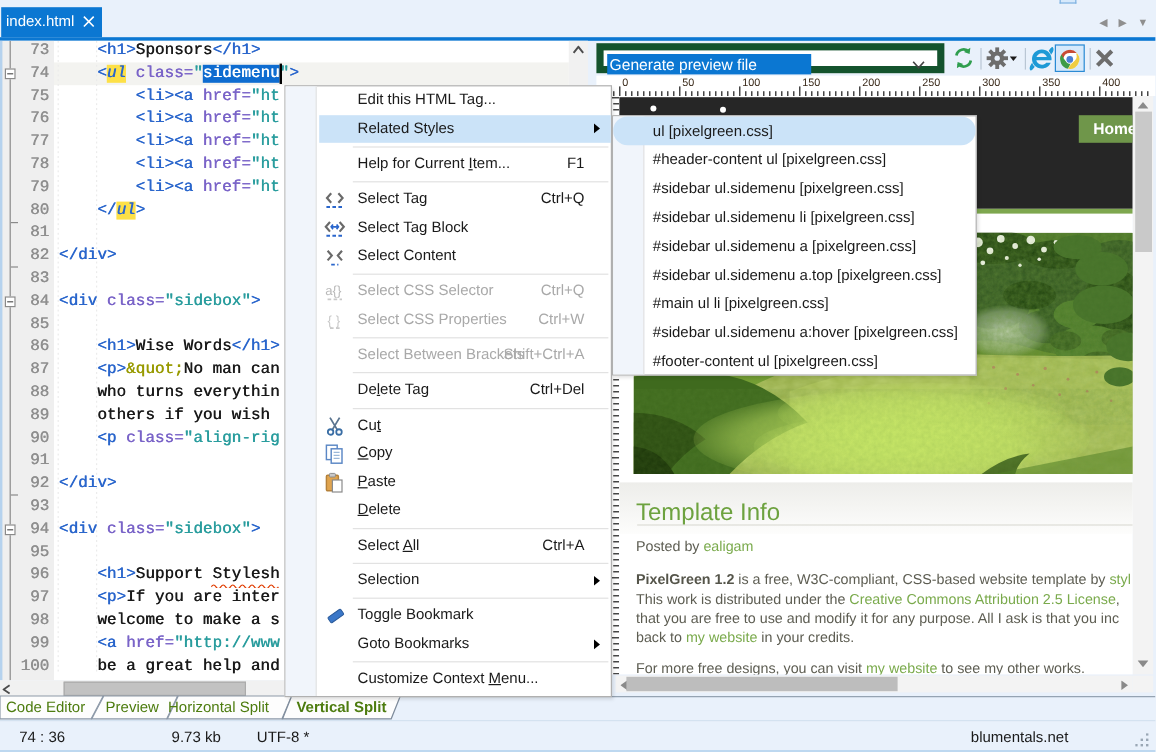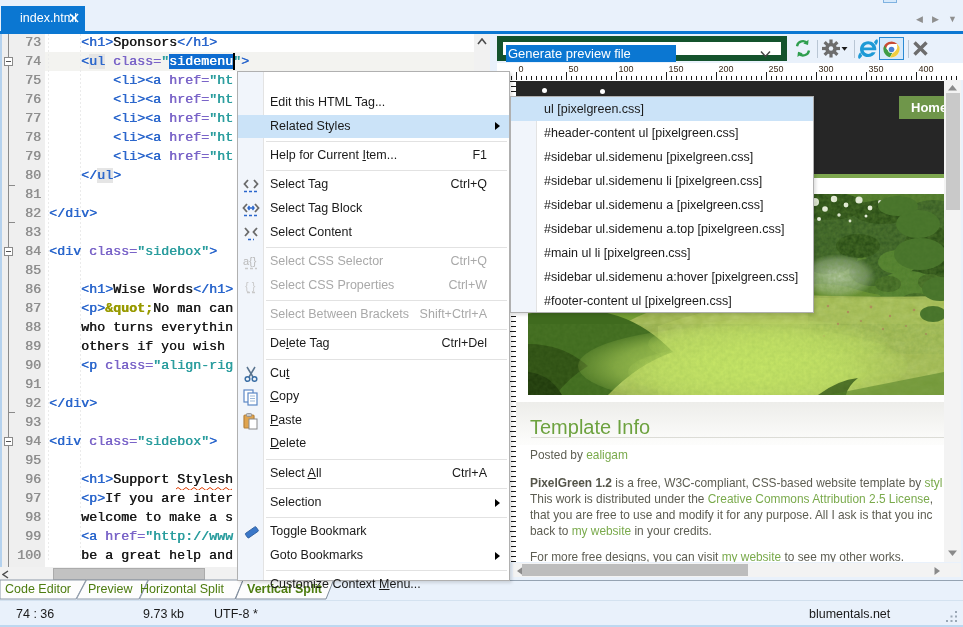--- a/index.html
+++ b/index.html
@@ -1,43 +1,43 @@
 <!DOCTYPE html>
 <html><head>
 <meta charset="utf-8">
 <style>
 * { margin:0; padding:0; box-sizing:border-box; }
 html,body { width:963px; height:627px; overflow:hidden; }
 body { position:relative; font-family:"Liberation Sans",sans-serif; background:#e9f1fb; }
 .abs { position:absolute; }
 
 
-#doctab { left:1px; top:6px; width:84px; height:25px; background:#0b77d2; color:#fff; font-size:12.5px; line-height:25px; padding-left:19px; }
+#doctab { left:1px; top:6px; width:84px; height:25px; background:#0b77d2; color:#fff; font-size:12.5px; line-height:25px; padding-left:4px; }
 #doctab .x { position:absolute; right:6px; top:7px; width:10px; height:10px; }
 #bluestrip { left:0; top:31px; width:963px; height:3px; background:#0b77d2; }
 .navarr { top:14px; color:#8f8f8f; font-size:9px; }
 
 
 #editor { left:0; top:34px; width:490px; height:533px; background:#fff; overflow:hidden; }
 #curline { position:absolute; left:45px; top:18px; width:429px; height:19px; background:#f3f3f0; }
 #foldline { position:absolute; left:8px; top:0; width:1px; height:533px; background:#8a8a8a; }
 .foldbox { position:absolute; left:4px; width:9px; height:9px; background:#fff; border:1px solid #8a8a8a; }
 .foldbox:after { content:""; position:absolute; left:1px; top:3px; width:5px; height:1px; background:#555; }
 .foldstub { position:absolute; left:9px; width:6px; height:1px; background:#8a8a8a; }
 .iguide { position:absolute; top:0; width:1px; height:526px; background-image:linear-gradient(#ebebeb 50%, transparent 50%); background-size:1px 4px; }
 #codelines { position:absolute; left:0; top:-1px; font-family:"Liberation Mono",monospace; font-size:13.33px; line-height:19px; white-space:pre; text-shadow:0.4px 0 0 currentColor; }
 .row { height:19px; }
 .ln { display:inline-block; width:41px; text-align:right; color:#8f8f8f; }
 .cd { margin-left:8px; }
 .t { color:#2a66cc; }  
 .a { color:#7a64c8; }  
 .v { color:#2a9d9e; }  
-.e { color:#989a00;font-weight:bold; }  
+.e { color:#989a00; }  
 .k { color:#1a1a1a; }  
-.hl { background:#e5e5e5; }
+.hl { background:#fde047;font-style:italic; }
 .sel { background:#0e6cd0; color:#ffffff; }
 #cursor { position:absolute; left:233px; top:19px; width:2px; height:17px; background:#000; }
 #squiggle { position:absolute; left:176px; top:452px; width:57px; height:4px; }
 
 #evsb { position:absolute; left:474px; top:0; width:16px; height:533px; background:#f1f1f1; }
 
 #ehsb { left:0; top:567px; width:490px; height:14px; background:#f1f1f1; }
 #ehthumb { position:absolute; left:53px; top:1px; width:152px; height:12px; background:#c2c2c2; border:1px solid #ababab; }
 
 
@@ -77,21 +77,21 @@
 .mi .ar { position:absolute; right:9px; top:7.5px; width:0; height:0; border-left:5px solid #000; border-top:4px solid transparent; border-bottom:4px solid transparent; }
 .mi.dis { color:#a9a9a9; }
 .mi.hi { background:#cbe3f8; }
 .msep { height:5.7px; position:relative; }
 .msep:after { content:""; position:absolute; left:28px; right:2px; top:2.7px; height:1px; background:#e2e2e2; }
 .mico { position:absolute; left:4px; top:3px; width:18px; height:18px; }
 
 
 #submenu { left:510px; top:96px; width:304px; height:217px; background:#fff; border:1px solid #b0b0b0; box-shadow:2px 2px 3px rgba(0,0,0,0.13); }
 #subgut { position:absolute; left:0; top:0; width:26px; height:215px; background:#f1f5fb; border-right:1px solid #e3e3e3; }
-.si { position:relative; height:24px; font-size:12.5px; color:#1a1a1a; line-height:24px; padding-left:33px; white-space:nowrap; }
+.si { position:relative; height:24px; font-size:12.5px; color:#1a1a1a; line-height:24px; padding-left:33px; white-space:nowrap;border-radius:12px; }
 .si.hi { background:#cbe3f8; }
 </style>
 </head>
 <body>
 
 <div class="abs" id="doctab">index.html
   <svg class="x" viewBox="0 0 11 11">
       <path d="M1 1 L10 10 M10 1 L1 10" stroke="#fff" stroke-width="1.5"></path>
     </svg>
 </div>
@@ -556,21 +556,21 @@
         <rect x="9" y="9" width="2" height="2"></rect>
         <rect x="4.5" y="4.5" width="2" height="2"></rect>
         <rect x="4.5" y="9" width="2" height="2"></rect>
         <rect x="0" y="9" width="2" height="2"></rect>
       </g>
     </svg>
 </div>
 
 <div class="abs" id="ctxmenu">
   <div id="ctxgut"></div>
-  <div id="menuitems" style="position:relative;padding-top:19px;">
+  <div id="menuitems" style="position:relative;padding-top:0;margin-left:28px;">
       <div class="mi ">Edit this HTML Tag...</div>
       <div class="mi hi">Related Styles<div class="ar"></div></div>
       <div class="msep"></div>
       <div class="mi ">Help for Current <u>I</u>tem...<span class="sc">F1</span></div>
       <div class="msep"></div>
       <div class="mi "><svg class="mico" viewBox="0 0 18 18">
           <path d="M6 4 L2.5 8 L6 12" fill="none" stroke="#6a6a6a" stroke-width="1.8"></path>
           <path d="M12 4 L15.5 8 L12 12" fill="none" stroke="#6a6a6a" stroke-width="1.8"></path>
           <path d="M2 15.5 H16" stroke="#2a66cc" stroke-width="1.6" stroke-dasharray="3 2"></path>
         </svg>Select Tag<span class="sc">Ctrl+Q</span></div>

